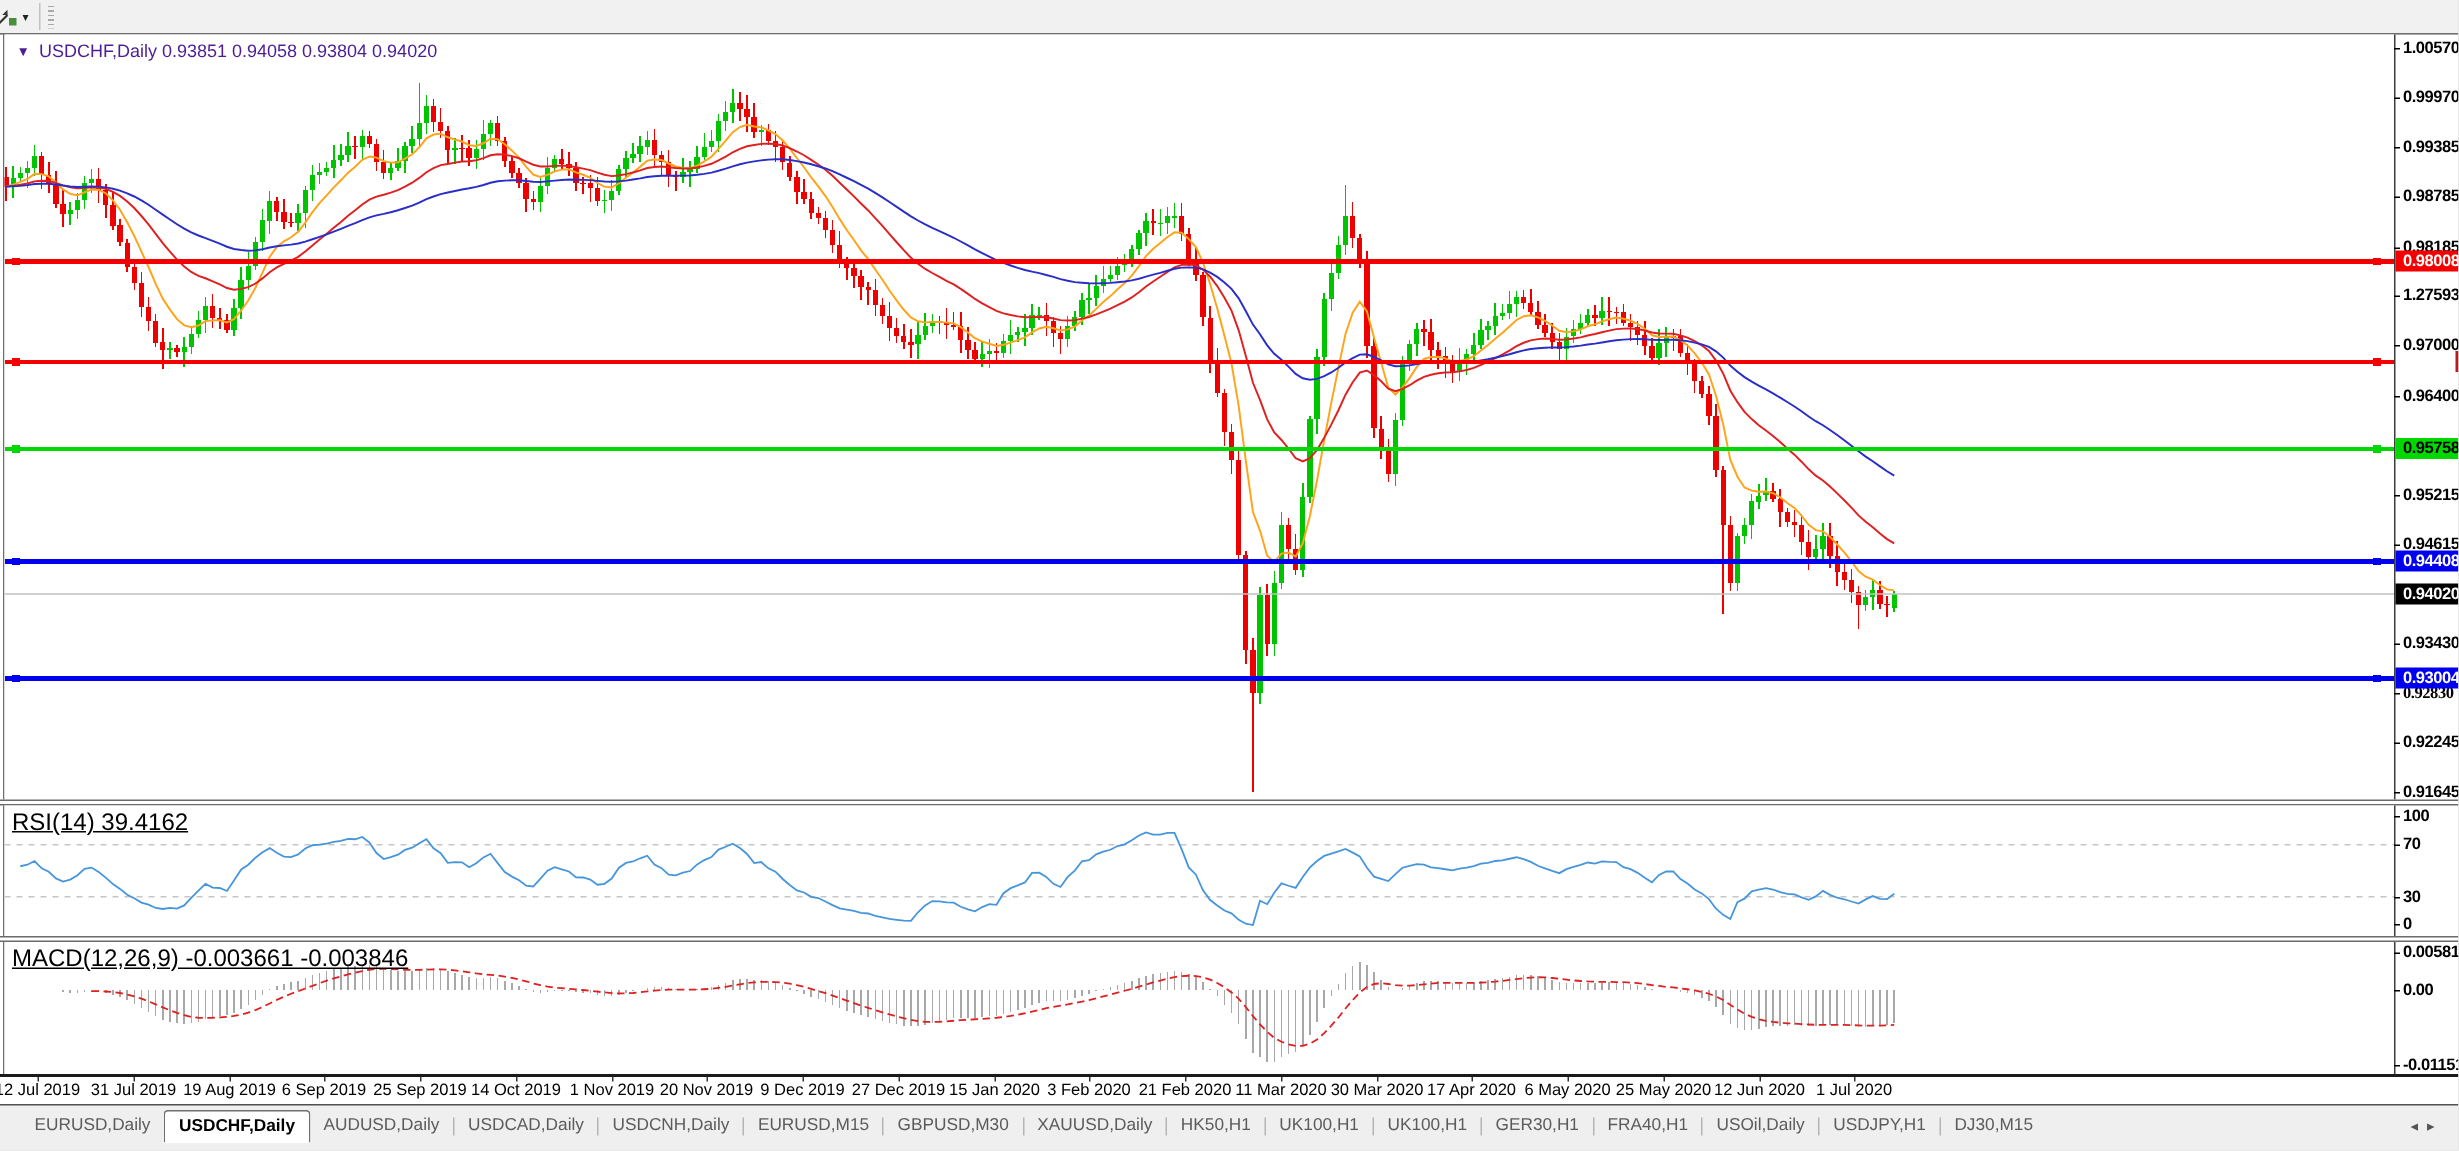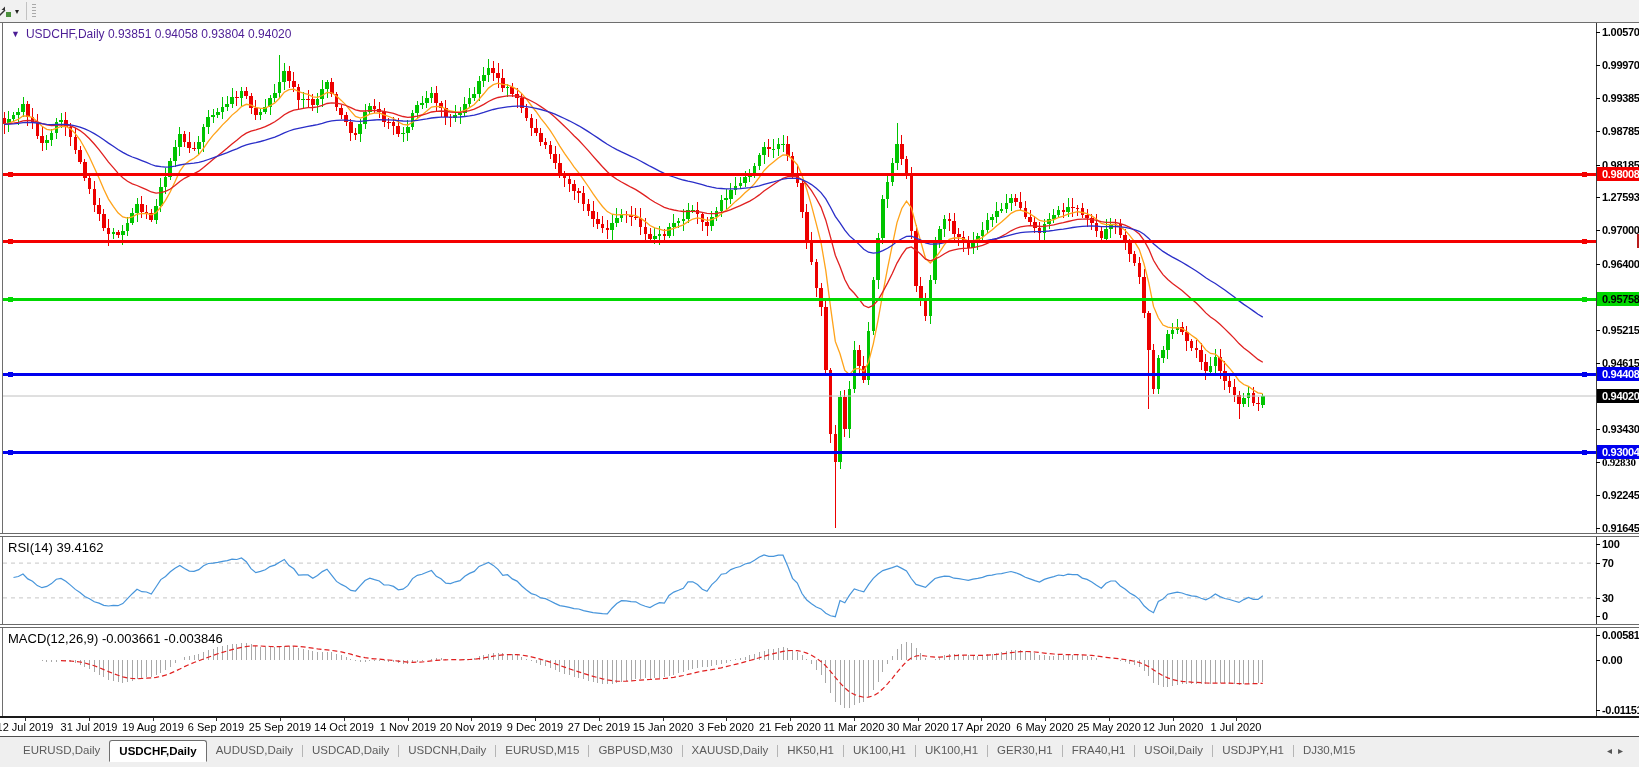--- a/index.html
+++ b/index.html
@@ -19,21 +19,21 @@
   
   .hline-border{position:absolute;left:0;width:1639px;background:#6e6e6e;height:1px;}
   .plot-bottom{position:absolute;left:0;top:716px;width:1639px;height:2px;background:#1a1a1a;}
   .axis-vline{position:absolute;left:1596px;top:23px;width:1px;height:693px;background:#3c3c3c;}
   .left-border{position:absolute;left:2px;top:22px;width:1px;height:694px;background:#6e6e6e;}
   .sep{position:absolute;left:0;width:1639px;height:4px;background:#ffffff;
        border-top:1px solid #6a6a6a;border-bottom:1px solid #6a6a6a;box-sizing:border-box;}
   svg.panel{position:absolute;left:3px;background:#fff;}
   .chart-title{position:absolute;left:11px;top:27px;font-size:12px;color:#4c1d95;z-index:30;}
   .chart-title .tri{font-size:9px;margin-right:6px;vertical-align:1px;}
-  .ind-label{position:absolute;left:8px;font-size:13px;color:#000;z-index:30;}
+  .ind-label{position:absolute;left:8px;font-size:16px;color:#000;z-index:30;text-decoration:underline;}
   
   .tick-label{position:absolute;left:1602px;width:37px;font-size:11px;font-weight:bold;
               letter-spacing:-0.3px;color:#000;line-height:14px;}
   .tick-mark{position:absolute;left:1596px;width:4px;height:1px;background:#000;}
   .pricebox{position:absolute;left:1597px;width:42px;height:14px;font-size:11px;font-weight:bold;
             letter-spacing:-0.3px;line-height:14px;text-align:left;padding-left:5px;box-sizing:border-box;z-index:25;}
   
   .date-label{position:absolute;top:721px;font-size:11px;color:#000;white-space:nowrap;transform:translateX(-50%);}
   .date-tick{position:absolute;top:718px;width:1px;height:3px;background:#333;}
   

